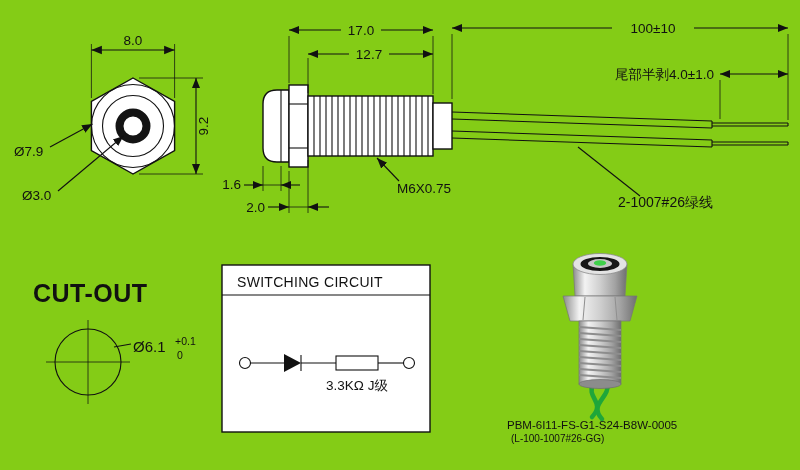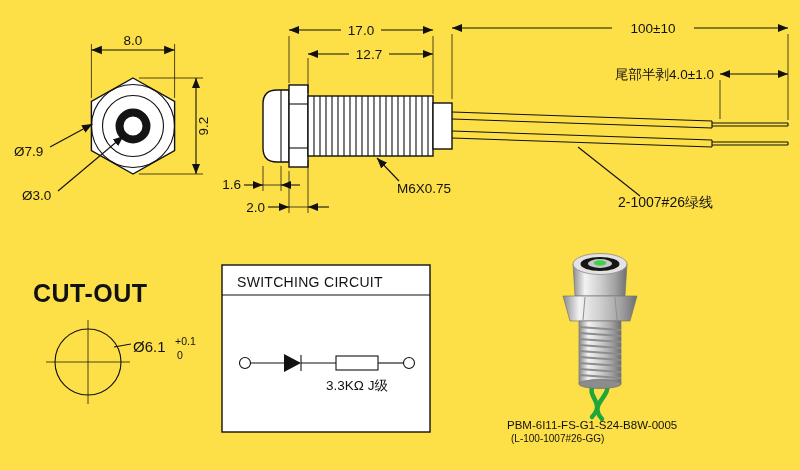--- a/index.html
+++ b/index.html
@@ -1,16 +1,16 @@
 <!DOCTYPE html>
 <html><head>
 <meta charset="utf-8">
 <style>
   html,body{margin:0;padding:0;background:#fff;}
-  .stage{position:relative;width:800px;height:470px;background:#fde047;overflow:hidden;}
+  .stage{position:relative;width:800px;height:470px;background:#84cc16;overflow:hidden;}
   svg text{font-family:"Liberation Sans","DejaVu Sans",sans-serif;fill:#111;}
   .dim{font-size:13.5px;}
   .dimsm{font-size:10.5px;}
   .big{font-size:25px;font-weight:600;letter-spacing:.5px;}
   .title{font-size:14px;font-weight:500;letter-spacing:.3px;}
   .mid{font-size:15px;}
   .pn{font-size:11.5px;}
   .pn2{font-size:10px;}
   .ln{stroke:#111;stroke-width:1.1;fill:none;}
   .thin{stroke:#111;stroke-width:.75;fill:none;}

